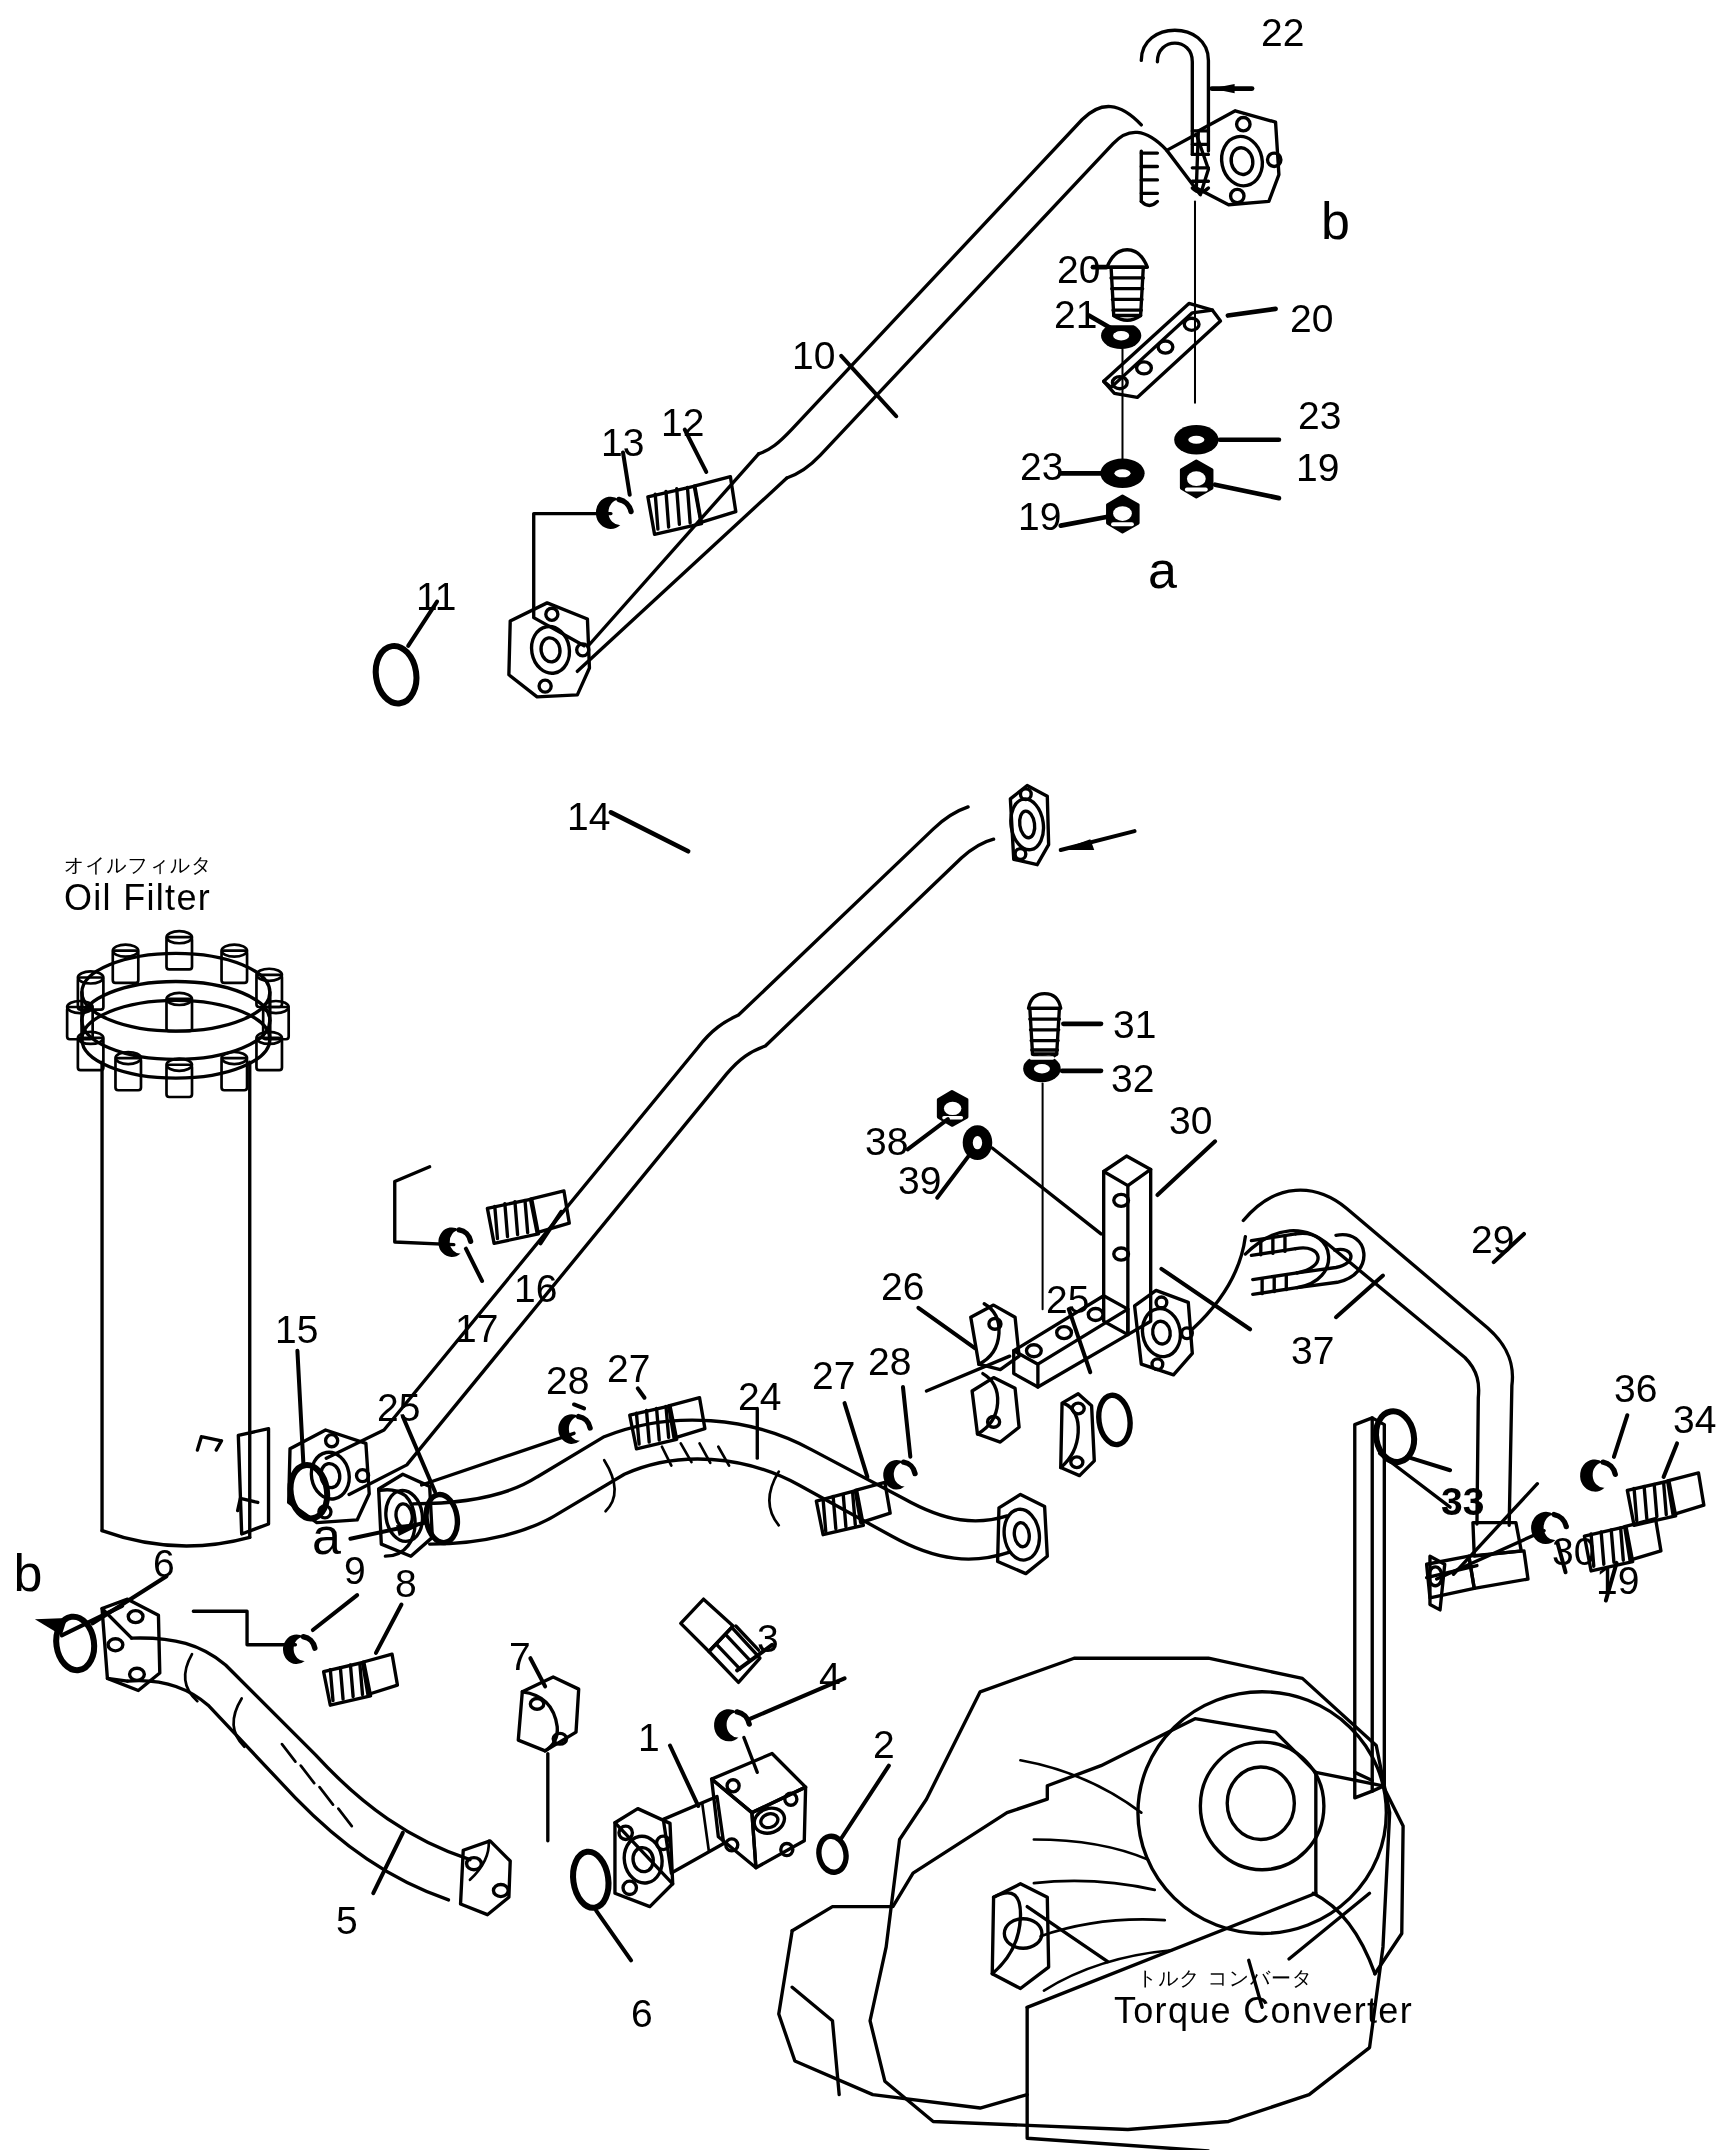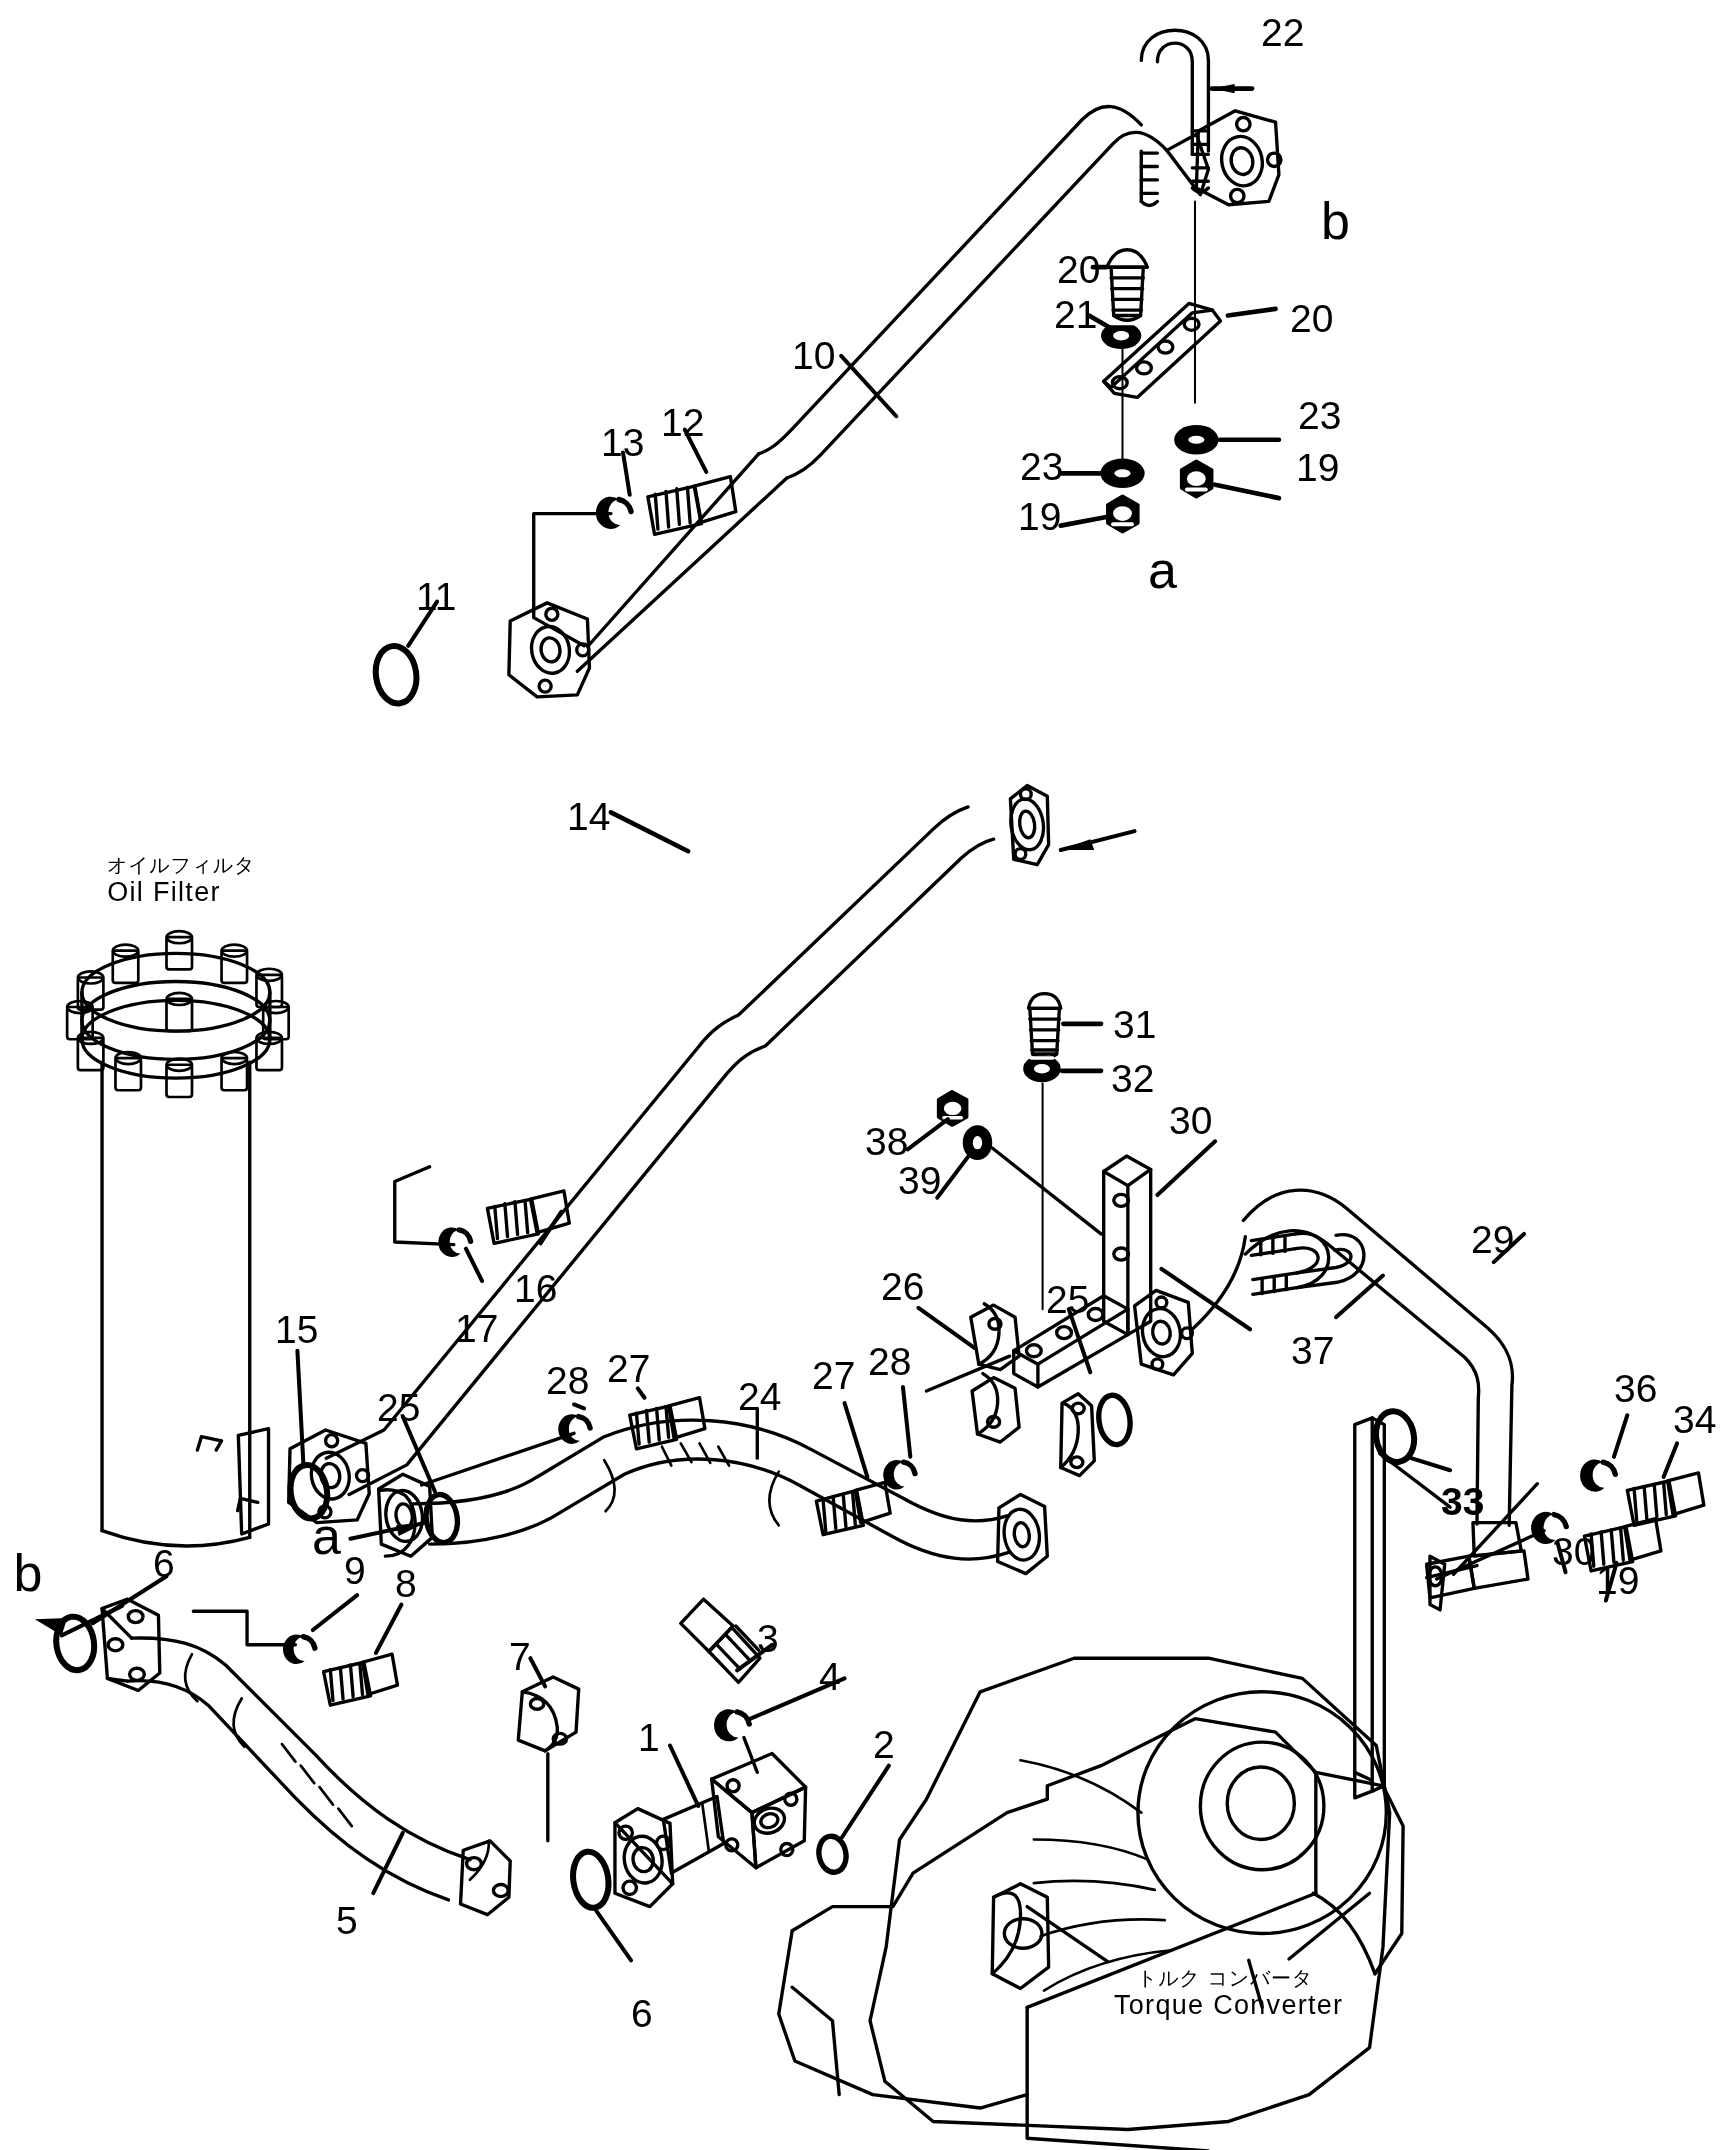--- a/index.html
+++ b/index.html
@@ -3,21 +3,21 @@
 <meta charset="utf-8">
 <style>
   html,body{margin:0;padding:0;background:#fff;}
   body{font-family:"Liberation Sans",sans-serif;}
   #page{position:relative;width:1722px;height:2151px;background:#fff;overflow:hidden;}
   #svgroot{position:absolute;left:0;top:0;width:1722px;height:2151px;}
   .cal{position:absolute;font-family:"Liberation Sans",sans-serif;font-size:39px;font-weight:400;color:#000;line-height:1;white-space:nowrap;}
   .letter{position:absolute;font-family:"Liberation Sans",sans-serif;font-size:52px;color:#000;line-height:1;}
   .lbl{position:absolute;text-align:center;line-height:1.15;color:#000;white-space:nowrap;}
   .lbl .jp{font-family:"DejaVu Sans",sans-serif;font-size:20px;letter-spacing:0.7px;display:block;}
-  .lbl .en{font-family:"Liberation Sans",sans-serif;font-size:27px;letter-spacing:1.3px;display:block;}
+  .lbl .en{font-family:"Liberation Sans",sans-serif;font-size:36px;letter-spacing:1.3px;display:block;}
 </style>
 </head>
 <body>
 
 <div id="page">
 
   <svg id="svgroot" viewBox="0 0 2565 3204">
     <g fill="none" stroke="#000" stroke-width="5" stroke-linejoin="round" stroke-linecap="round">
 
       <g stroke-width="5">
@@ -536,21 +536,21 @@
         <path d="M1180 2960 L1240 3010 L1250 3120"></path>
       </g>
 
       <path d="M1860 2920 L1880 2990" stroke-width="5"></path>
       <path d="M1920 2918 L2040 2820" stroke-width="5"></path>
       <path d="M1650 2922 L1530 2840" stroke-width="5"></path>
 
     </g>
   </svg>
 
-  <div class="lbl" style="left:64px;top:854px;width:114px;margin-left:43px;">
+  <div class="lbl" style="left:64px;top:854px;width:114px;">
     <span class="jp">オイルフィルタ</span>
     <span class="en">Oil Filter</span>
   </div>
   <div class="lbl" style="left:1114px;top:1967px;width:222px;">
     <span class="jp">トルク コンバータ</span>
     <span class="en">Torque Converter</span>
   </div>
 
   <div id="callout-layer">
       <div class="cal" style="left: 1261px; top: 13.4px;">22</div>

